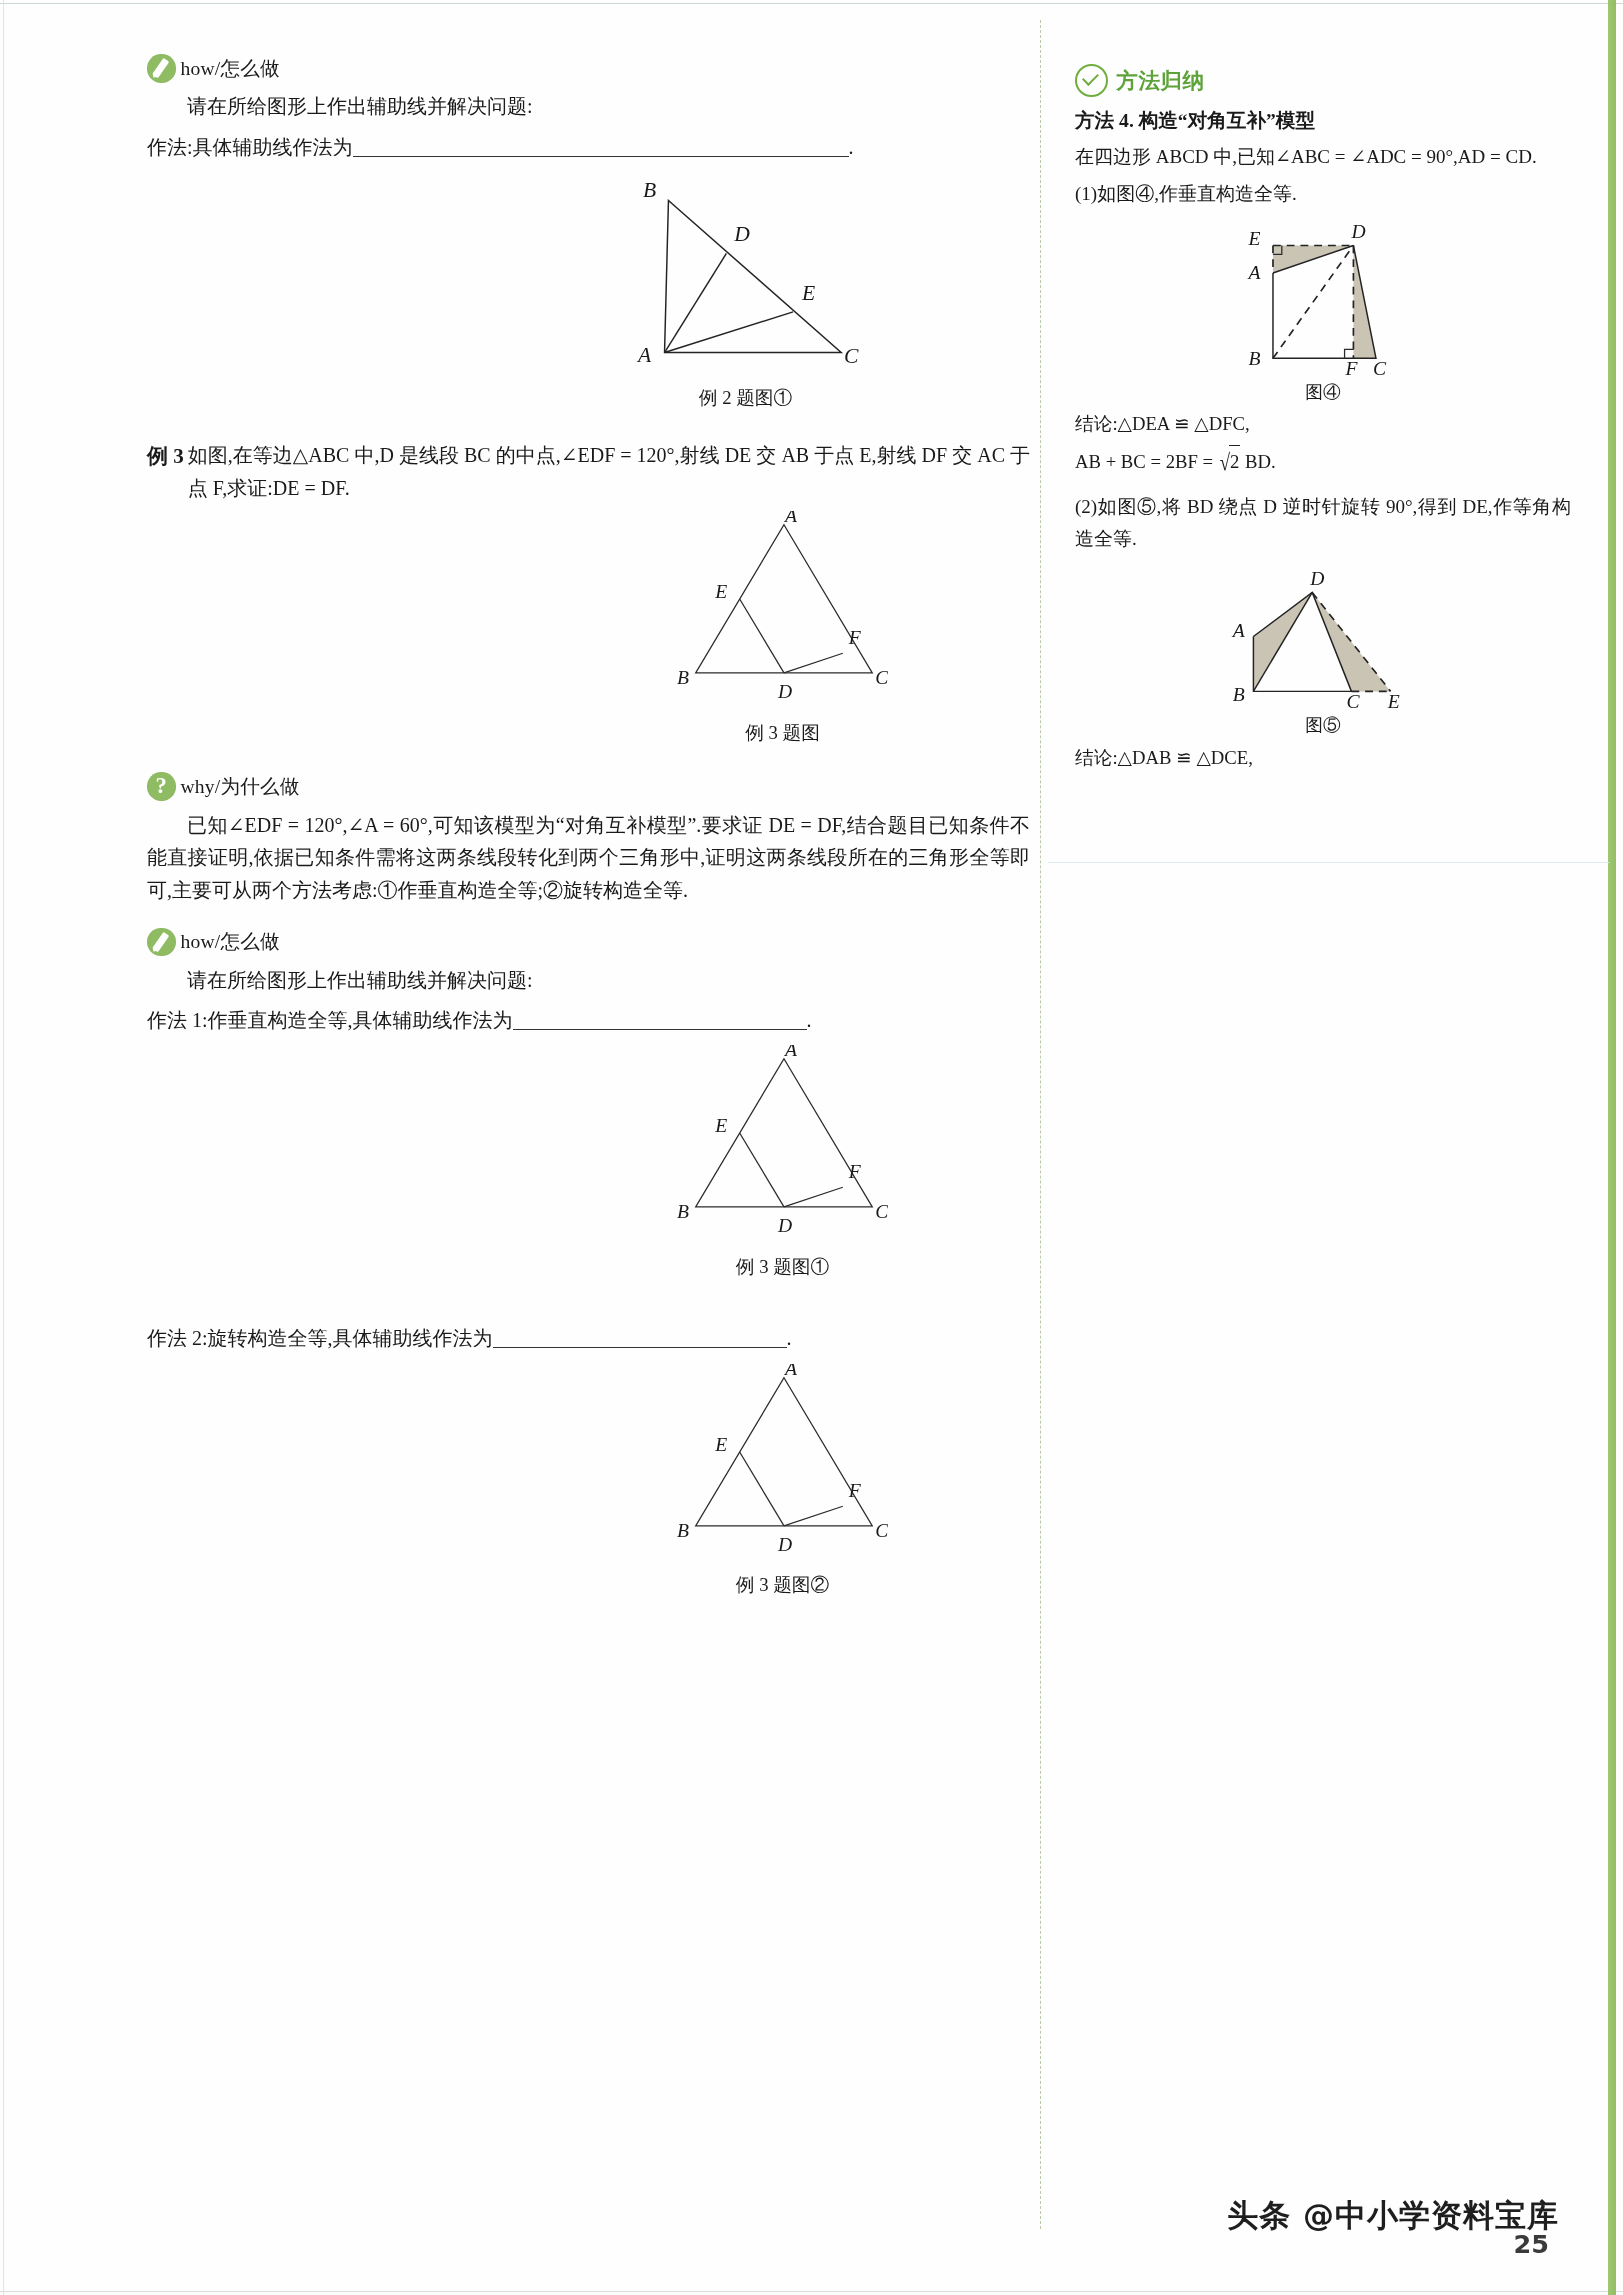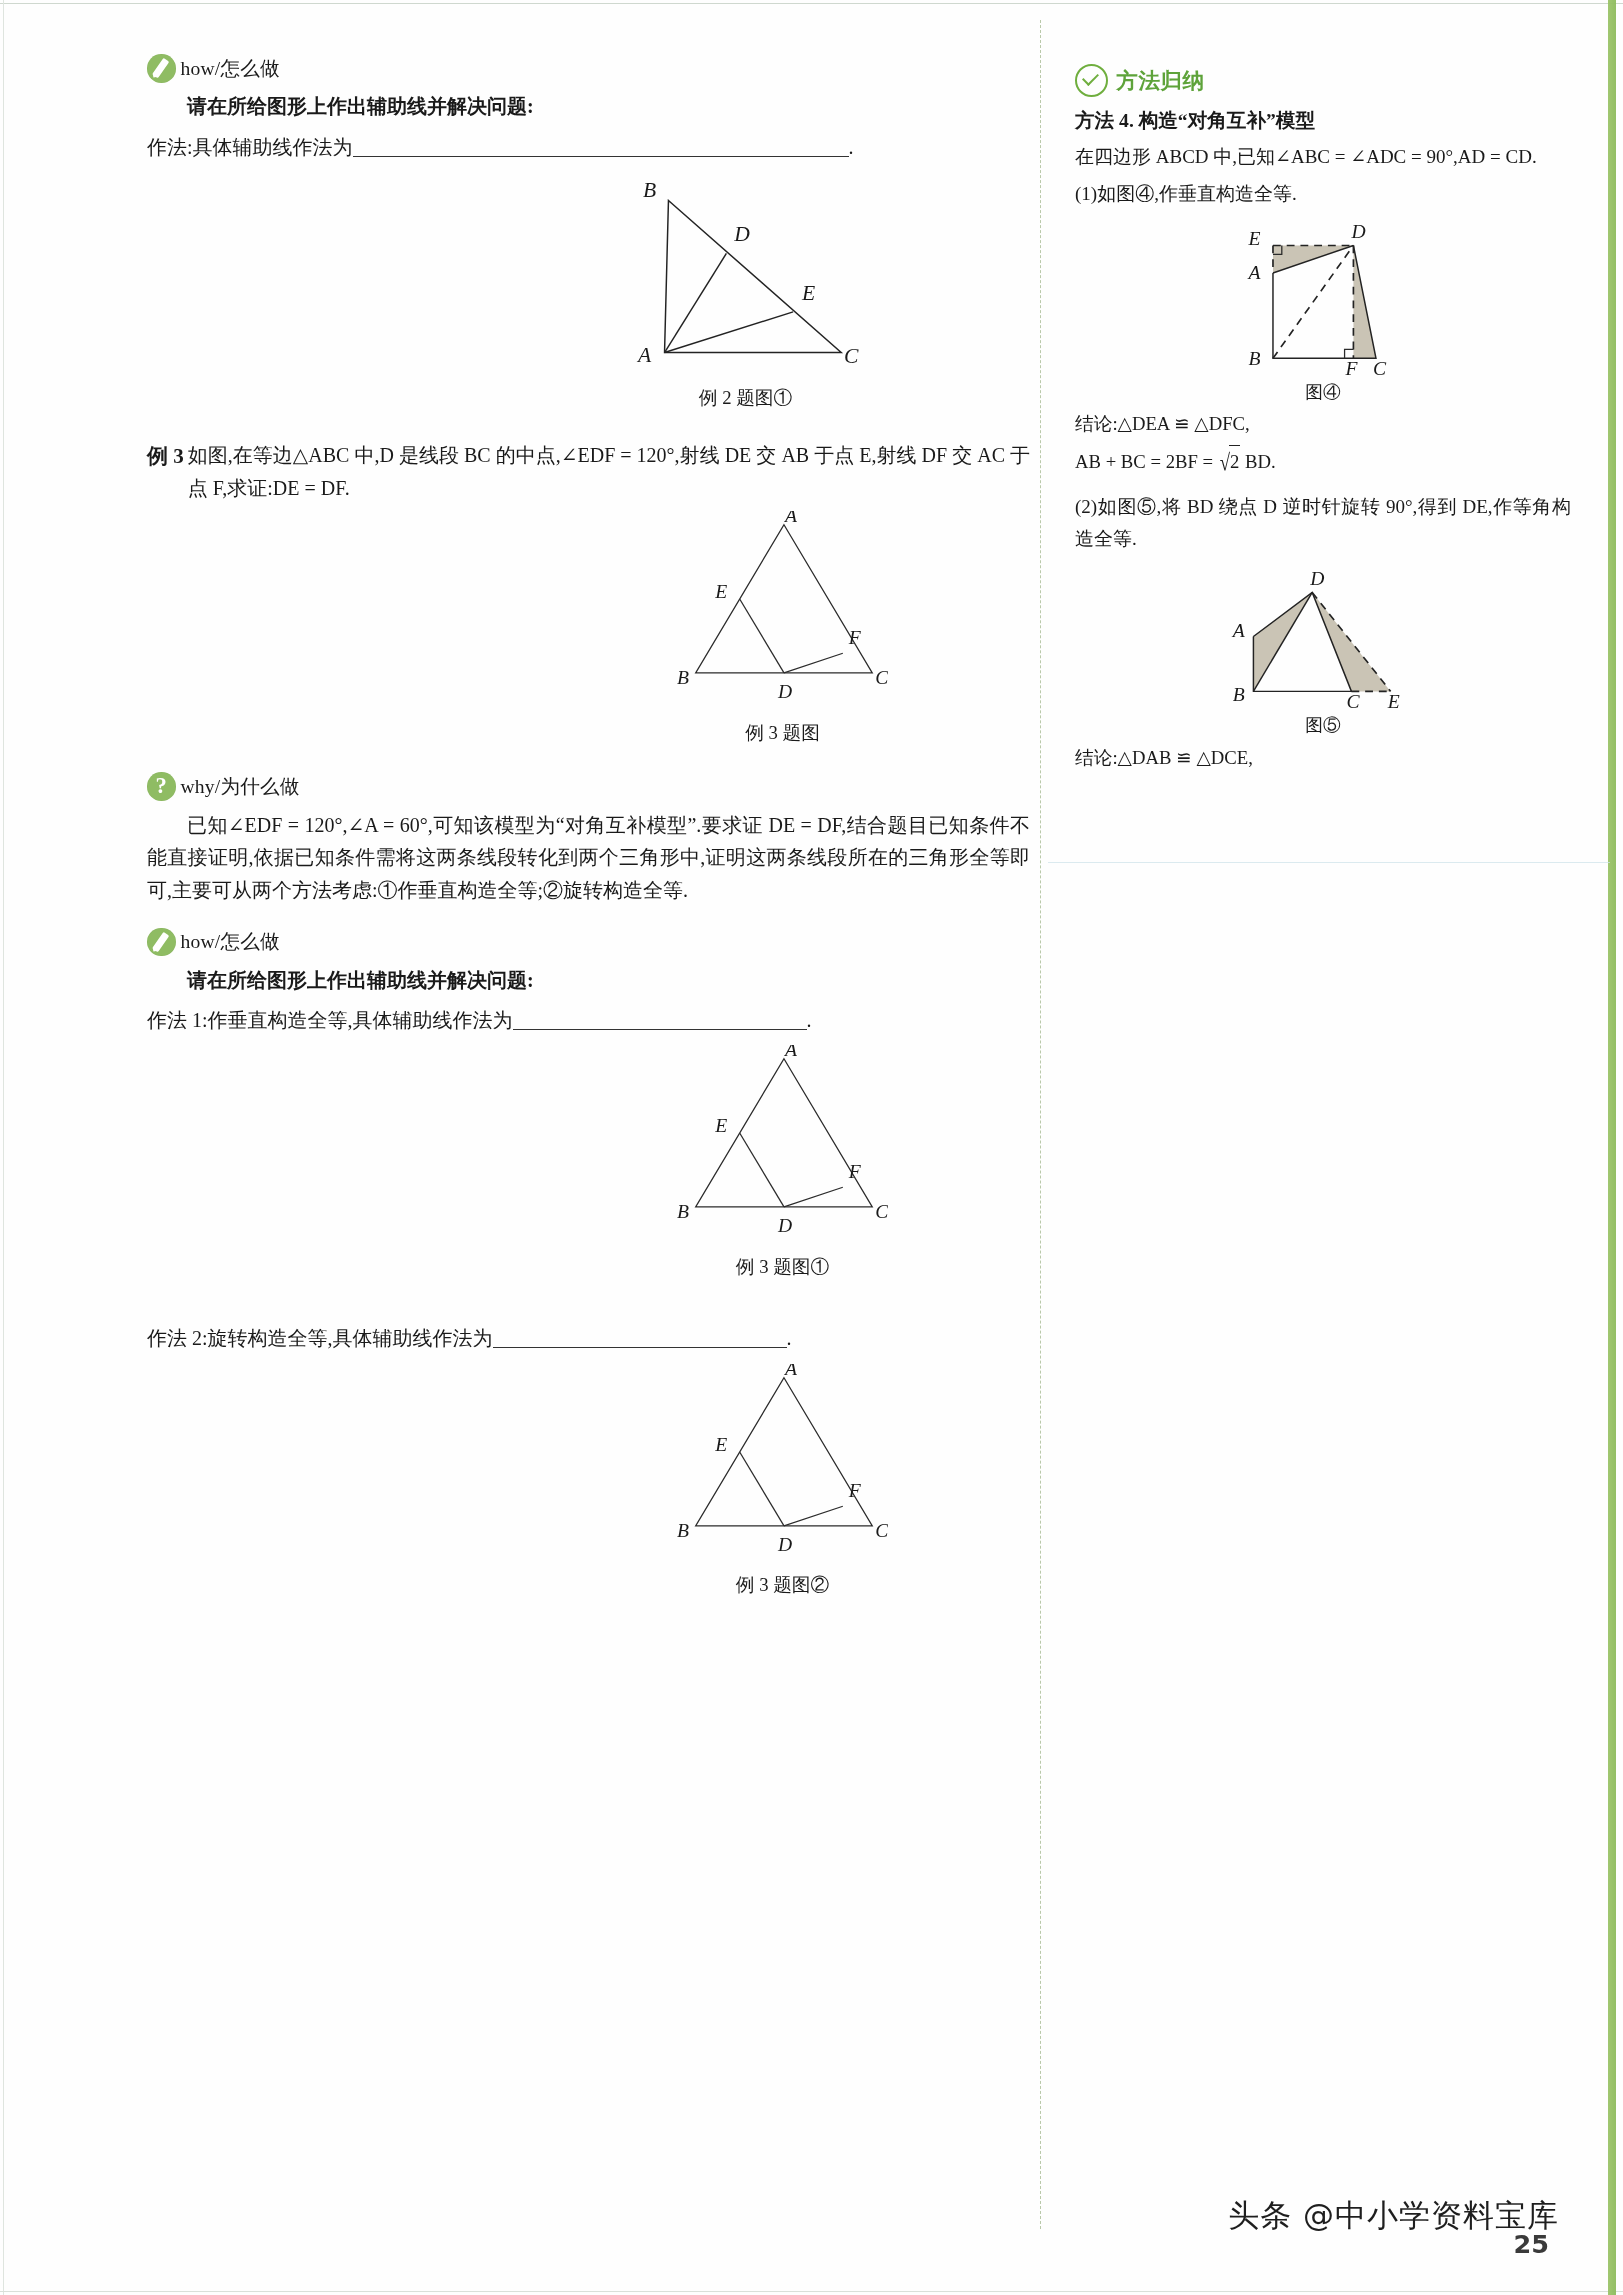--- a/index.html
+++ b/index.html
@@ -43,21 +43,21 @@
   .badge .pen:after{content:"";position:absolute;left:0;bottom:-2.9px;
      border-left:3.7px solid transparent;border-right:3.7px solid transparent;border-top:3.9px solid #ffffff;}
   .badge.q{background:#8fbc63;}
   .badge.q .qm{position:absolute;left:0;right:0;top:50%;transform:translateY(-52%);
      text-align:center;color:#fff;font-size:22.6px;line-height:1;font-weight:700;
      font-family:"Liberation Serif",serif;}
   .callout-text{font-size:19.6px;letter-spacing:0.2px;}
 
   .para{font-size:20px;line-height:1.62;margin:7.9px 0 0 0;text-align:justify;}
   .indent{text-indent:40px;}
-  .bold{font-weight:700;}
+  .bold{font-weight:400;}
   .fillline{display:inline-block;border-bottom:1px solid #333;vertical-align:-2.9px;}
 
   .ex-head{display:flex;gap:4px;font-size:20px;line-height:1.62;}
   .ex-no{font-weight:700;font-size:21px;white-space:nowrap;}
   .ex-body{flex:1;text-align:justify;}
 
   
   .fig-wrap{width:100%;display:flex;flex-direction:column;align-items:center;}
   .fig-cap{font-size:18.7px;margin-top:2.9px;text-align:center;}
   .fig-right .fig-cap{font-size:17.7px;}
@@ -81,21 +81,21 @@
      font-family:"DejaVu Sans","Liberation Sans",sans-serif;}
   .rt-sub{font-size:19.6px;font-weight:700;margin:4.9px 0 6.9px 0;}
   .rt-para{font-size:19px;line-height:1.68;margin:0 0 4.9px 0;text-align:justify;}
   .rt-concl{font-size:18.7px;line-height:1.7;margin:4.9px 0 0 0;}
 
   .sqrt{display:inline-block;position:relative;padding-left:2px;}
   .sqrt .rad{display:inline-block;transform:scaleY(1.25);}
   .sqrt .und{border-top:1px solid #222;padding:0 1px;display:inline-block;margin-left:-1px;}
 
   
-  .watermark{position:absolute;right:64px;bottom:58px;font-size:31px;font-weight:400;
+  .watermark{position:absolute;right:64px;bottom:58px;font-size:31px;font-weight:700;
      color:#1e1e1e;font-family:"DejaVu Sans","Liberation Sans",sans-serif;letter-spacing:1px;
      white-space:nowrap;}
   .pageno{position:absolute;right:74px;bottom:36px;font-size:25.5px;font-weight:700;color:#3a3a3a;
      font-family:"DejaVu Sans","Liberation Sans",sans-serif;}
 </style>
 </head>
 <body>
 
 <div class="page">
   <div class="frame-top"></div>

